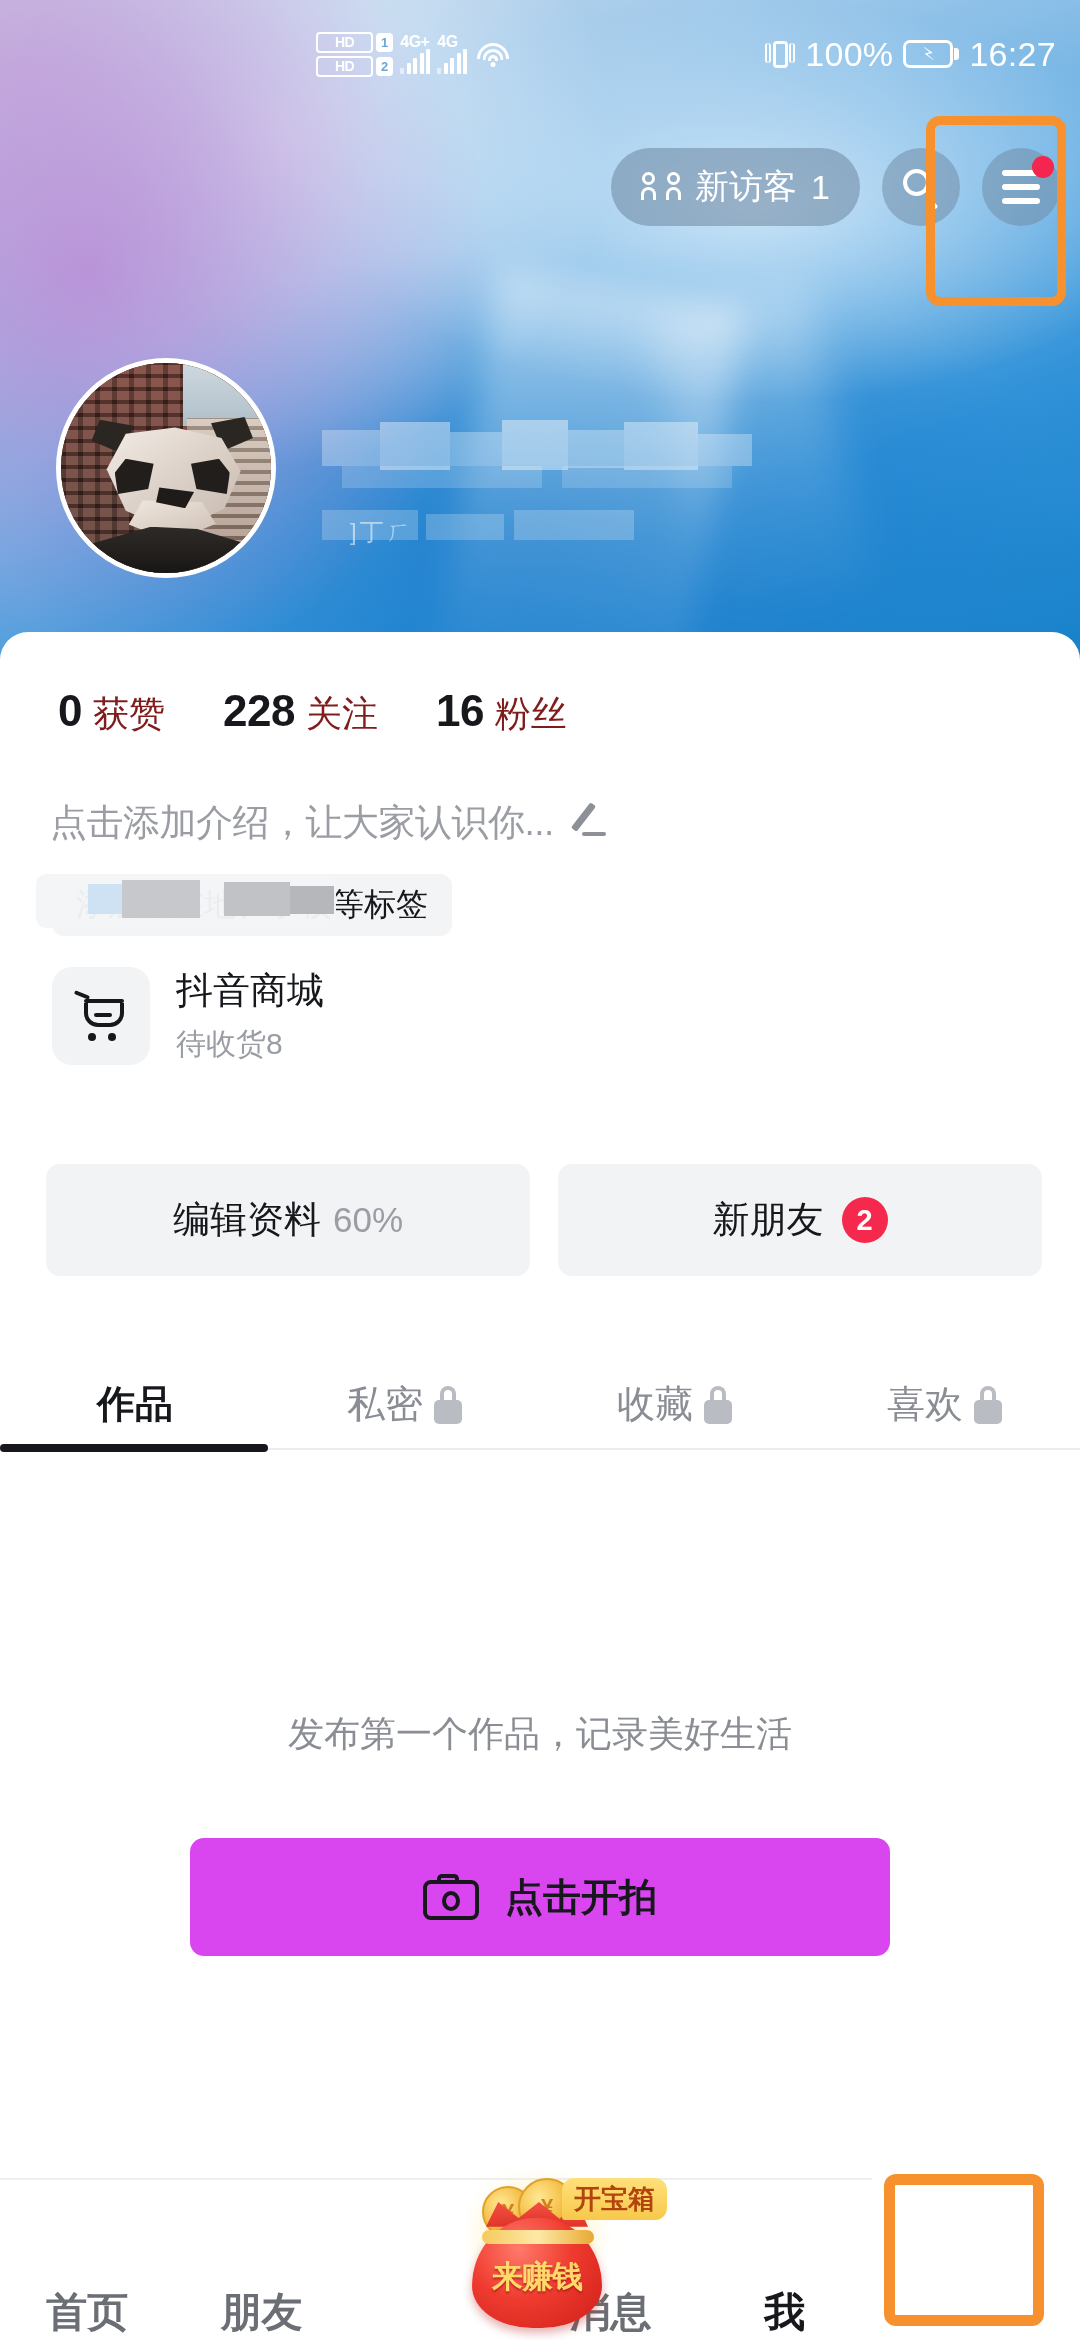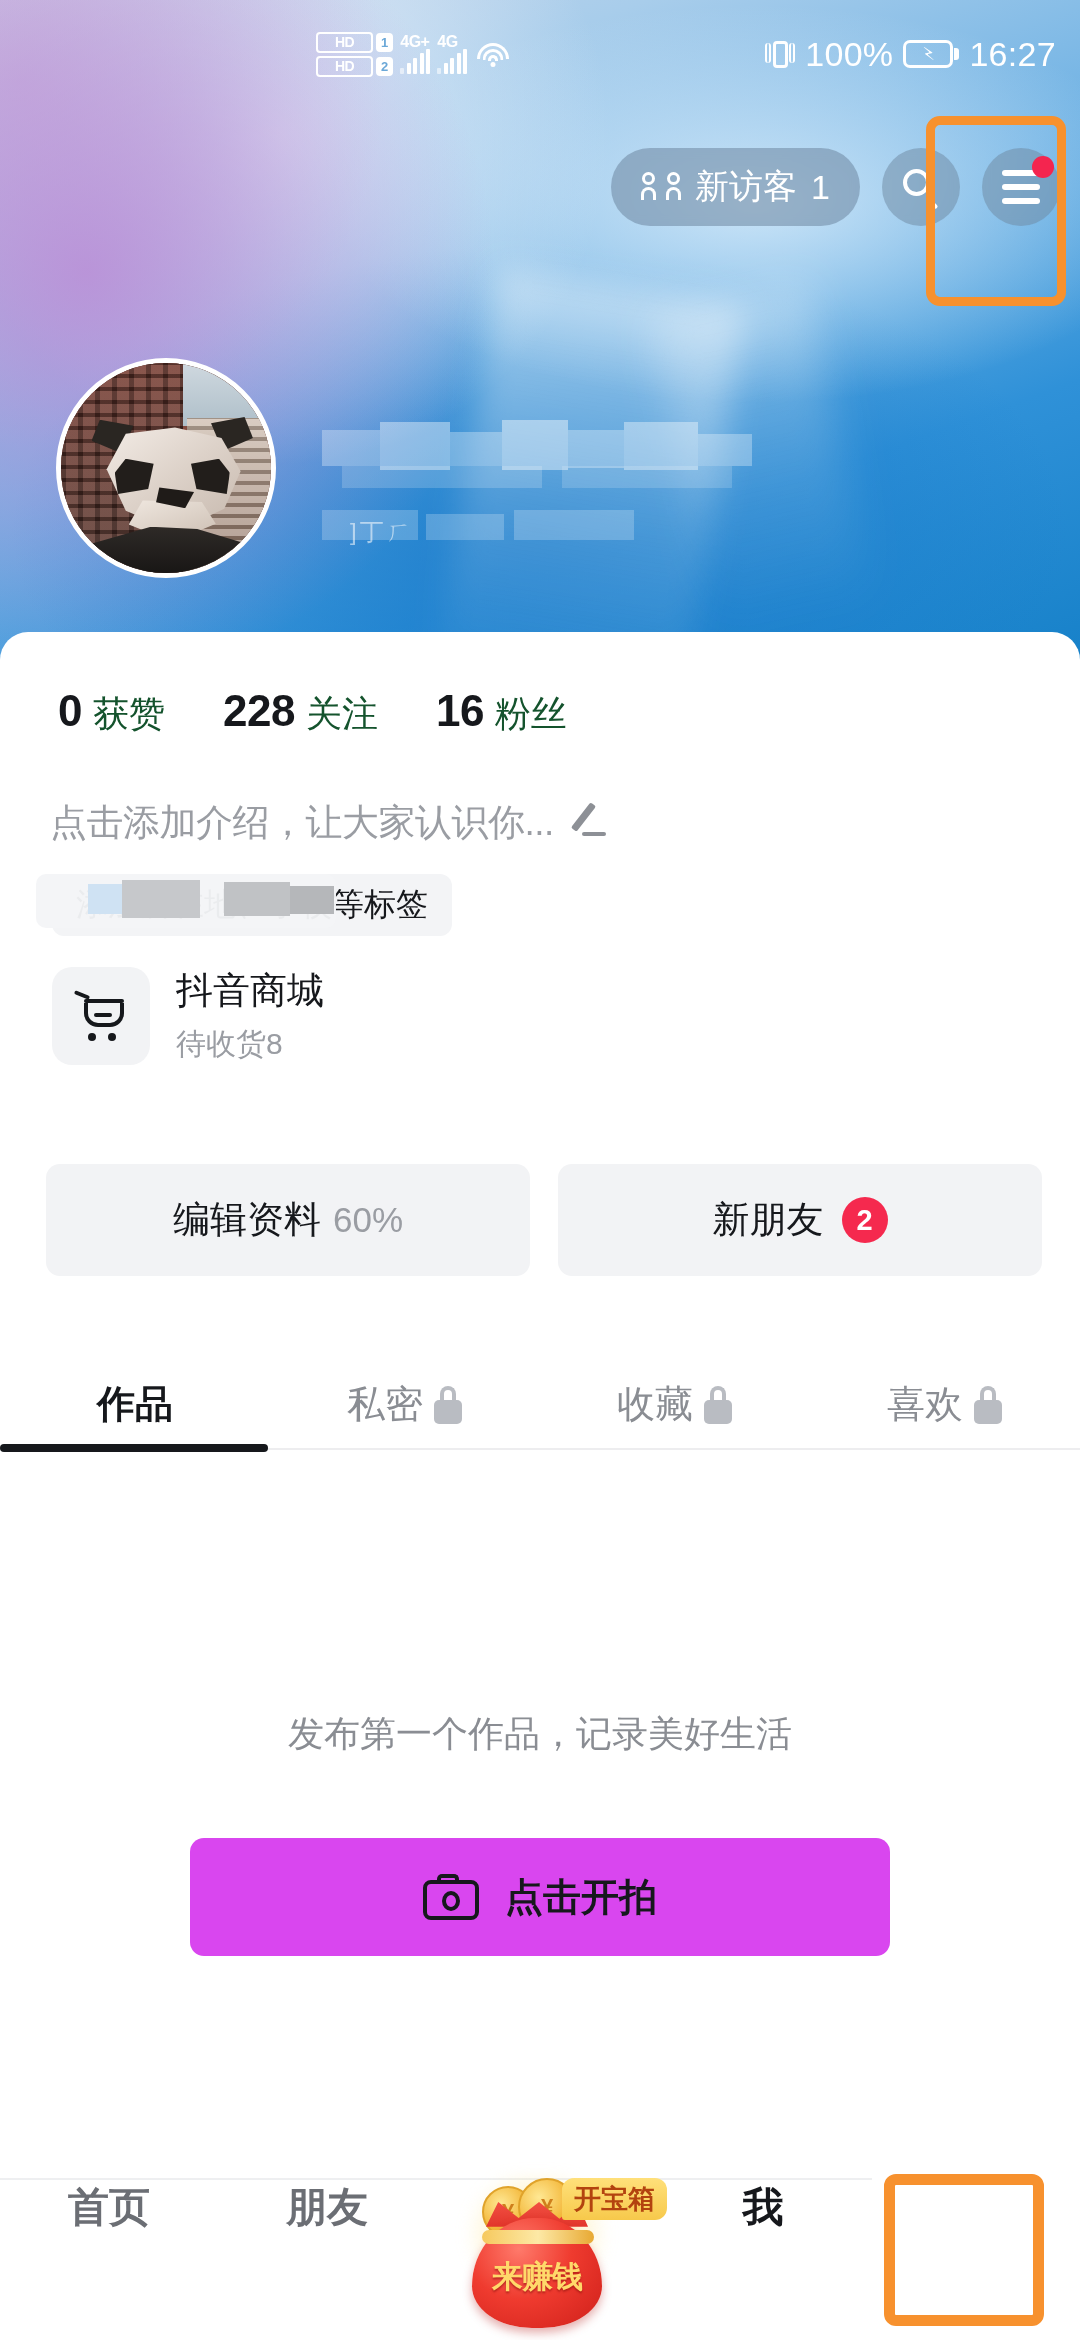--- a/index.html
+++ b/index.html
@@ -219,21 +219,21 @@
     position:absolute; left:0; top:632px; width:1080px; height:1708px;
     background:#ffffff; border-top-left-radius:28px; border-top-right-radius:28px;
   }
 
   
   #stats {
     position:absolute; left:58px; top:54px; display:flex; align-items:baseline; gap:58px;
   }
   .stat { display:flex; align-items:baseline; gap:11px; }
   .stat .num { font-size:44px; font-weight:bold; color:#16181c; letter-spacing:-0.5px; }
-  .stat .lbl { font-size:36px; color:#14532d; }
+  .stat .lbl { font-size:36px; color:#7f1d1d; }
 
   
   #bio-row {
     position:absolute; left:50px; top:166px; display:flex; align-items:flex-start; gap:16px;
   }
   #bio-text { font-size:37px; color:#9a9da3; letter-spacing:-0.5px; }
   .pencil { width:40px; height:40px; position:relative; }
   .pencil .shaft {
     position:absolute; left:10px; top:3px; width:7px; height:32px;
     background:#8d9096; border-radius:2px; transform:rotate(38deg);
@@ -355,21 +355,21 @@
   .cam .lens {
     position:absolute; left:19px; bottom:9px; width:18px; height:20px;
     border:4px solid #16181c; border-radius:50%;
   }
   #shoot-label { font-size:38px; color:#16181c; font-weight:bold; }
 
   
   #bottomnav {
     position:absolute; left:0; top:2178px; width:872px; height:162px;
     background:#ffffff; border-top:2px solid #eeeff1; display:flex;
-    align-items:flex-start;
+    align-items:flex-end;
   }
   .bnav { flex:1; text-align:center; font-size:41px; color:#6b6e74; font-weight:bold; position:relative; }
   .bnav.active { color:#16181c; }
   #money-wrap {
     position:absolute; left:444px; top:2180px; width:192px; height:160px;
   }
   #glow {
     position:absolute; left:18px; top:-4px; width:150px; height:130px;
     background:radial-gradient(ellipse at 50% 45%, rgba(255,231,150,0.95) 0%, rgba(255,231,150,0) 68%);
     filter:blur(7px);
@@ -645,20 +645,23 @@
 </div>
 
 <div id="bottomnav">
   <div class="bnav">
     <span>首页</span>
   </div>
   <div class="bnav">
     <span>朋友</span>
   </div>
   <div class="bnav"></div>
+  <div class="bnav">
+    <span>消息</span>
+  </div>
   <div class="bnav active">
     <span>我</span>
   </div>
 </div>
 
 <div id="money-wrap">
   <span id="glow"></span>
   <span class="coin c1">¥</span>
   <span class="coin c2">¥</span>
   <span id="bag-neck"></span>

